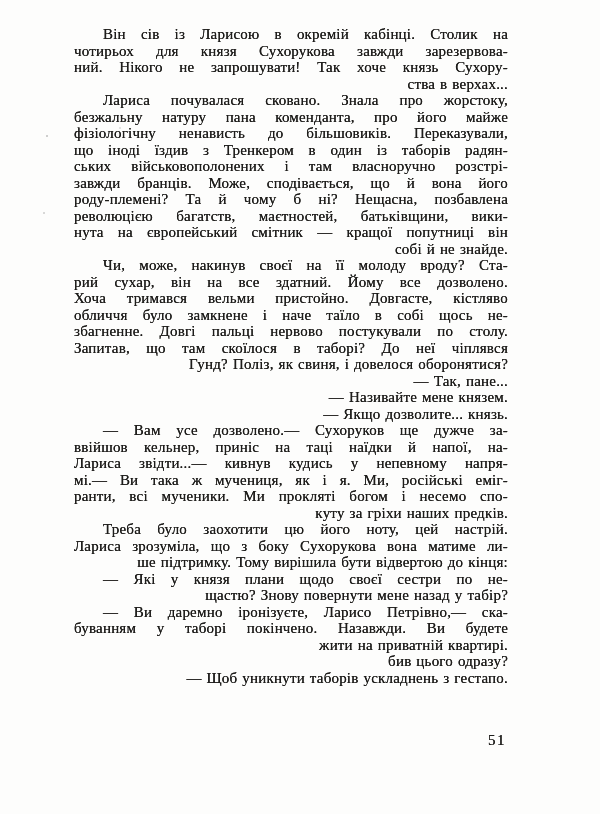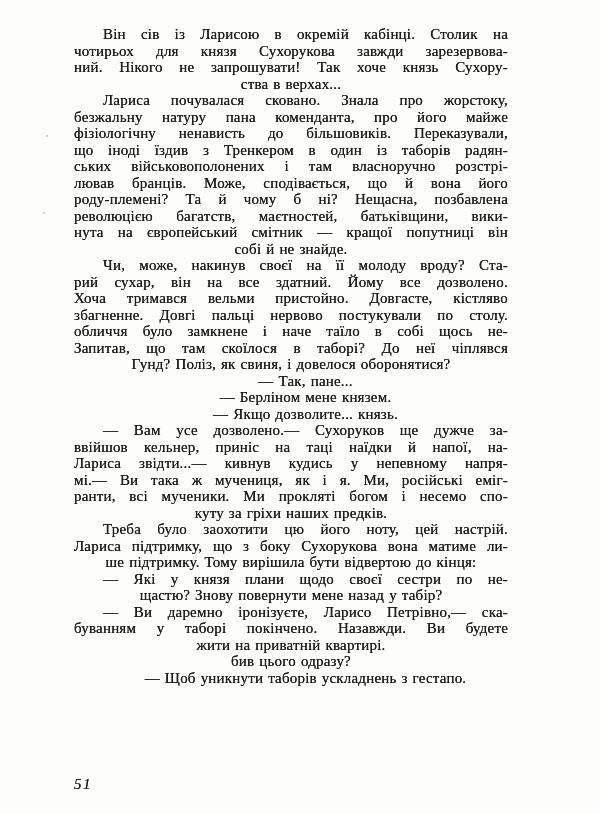--- a/index.html
+++ b/index.html
@@ -43,86 +43,86 @@
     word-spacing: 1px;
     text-align: justify;
     text-align-last: justify;
     overflow: hidden;
     text-shadow: 0 0 0.35px currentColor;
   }
   .line.indent {
     text-indent: 29px;
   }
   .line.last {
-    text-align: center;
+    text-align: right;
     text-align-last: auto;
   }
   .page-number {
     position: absolute;
-    top: 776px;
+    top: 732px;
     left: 74px;
     width: 432px;
+    text-align: right;
     font-size: 15px;
     letter-spacing: 1.5px;
     text-shadow: 0 0 0.35px currentColor;
-    font-style: italic;
   }
 </style>
 </head>
 <body>
 
 <div class="page">
   <div class="text-block">
       <div class="para">
         <div class="line indent">Він сів із Ларисою в окремій кабінці. Столик на</div>
         <div class="line">чотирьох для князя Сухорукова завжди зарезервова-</div>
         <div class="line">ний. Нікого не запрошувати! Так хоче князь Сухору-</div>
         <div class="line last">ства в верхах...</div>
       </div>
       <div class="para">
         <div class="line indent">Лариса почувалася сковано. Знала про жорстоку,</div>
         <div class="line">безжальну натуру пана коменданта, про його майже</div>
         <div class="line">фізіологічну ненависть до більшовиків. Переказували,</div>
         <div class="line">що іноді їздив з Тренкером в один із таборів радян-</div>
         <div class="line">ських військовополонених і там власноручно розстрі-</div>
-        <div class="line">лював бранців. Може, сподівається, що й вона його</div>
+        <div class="line">завжди бранців. Може, сподівається, що й вона його</div>
         <div class="line">роду-племені? Та й чому б ні? Нещасна, позбавлена</div>
         <div class="line">революцією багатств, маєтностей, батьківщини, вики-</div>
         <div class="line">нута на європейський смітник — кращої попутниці він</div>
         <div class="line last">собі й не знайде.</div>
       </div>
       <div class="para">
         <div class="line indent">Чи, може, накинув своєї на її молоду вроду? Ста-</div>
         <div class="line">рий сухар, він на все здатний. Йому все дозволено.</div>
         <div class="line">Хоча тримався вельми пристойно. Довгасте, кістляво</div>
+        <div class="line">обличчя було замкнене і наче таїло в собі щось не-</div>
         <div class="line">збагненне. Довгі пальці нервово постукували по столу.</div>
-        <div class="line">обличчя було замкнене і наче таїло в собі щось не-</div>
         <div class="line">Запитав, що там скоїлося в таборі? До неї чіплявся</div>
         <div class="line last">Гунд? Поліз, як свиня, і довелося оборонятися?</div>
       </div>
       <div class="para">
         <div class="line indent last">— Так, пане...</div>
       </div>
       <div class="para">
-        <div class="line indent last">— Берліном мене князем.</div>
+        <div class="line indent last">— Називайте мене князем.</div>
       </div>
       <div class="para">
         <div class="line indent last">— Якщо дозволите... князь.</div>
       </div>
       <div class="para">
         <div class="line indent">— Вам усе дозволено.— Сухоруков ще дужче за-</div>
         <div class="line">ввійшов кельнер, приніс на таці наїдки й напої, на-</div>
         <div class="line">Лариса звідти...— кивнув кудись у непевному напря-</div>
         <div class="line">мі.— Ви така ж мучениця, як і я. Ми, російські еміг-</div>
         <div class="line">ранти, всі мученики. Ми прокляті богом і несемо спо-</div>
         <div class="line last">куту за гріхи наших предків.</div>
       </div>
       <div class="para">
         <div class="line indent">Треба було заохотити цю його ноту, цей настрій.</div>
-        <div class="line">Лариса підтримку, що з боку Сухорукова вона матиме ли-</div>
+        <div class="line">Лариса зрозуміла, що з боку Сухорукова вона матиме ли-</div>
         <div class="line last">ше підтримку. Тому вирішила бути відвертою до кінця:</div>
       </div>
       <div class="para">
         <div class="line indent">— Які у князя плани щодо своєї сестри по не-</div>
         <div class="line last">щастю? Знову повернути мене назад у табір?</div>
       </div>
       <div class="para">
         <div class="line indent">— Ви даремно іронізуєте, Ларисо Петрівно,— ска-</div>
         <div class="line">буванням у таборі покінчено. Назавжди. Ви будете</div>
         <div class="line last">жити на приватній квартирі.</div>

